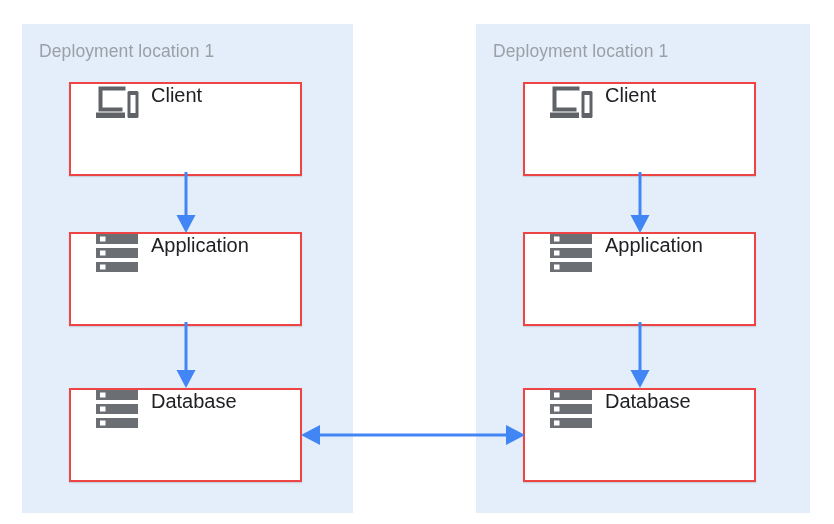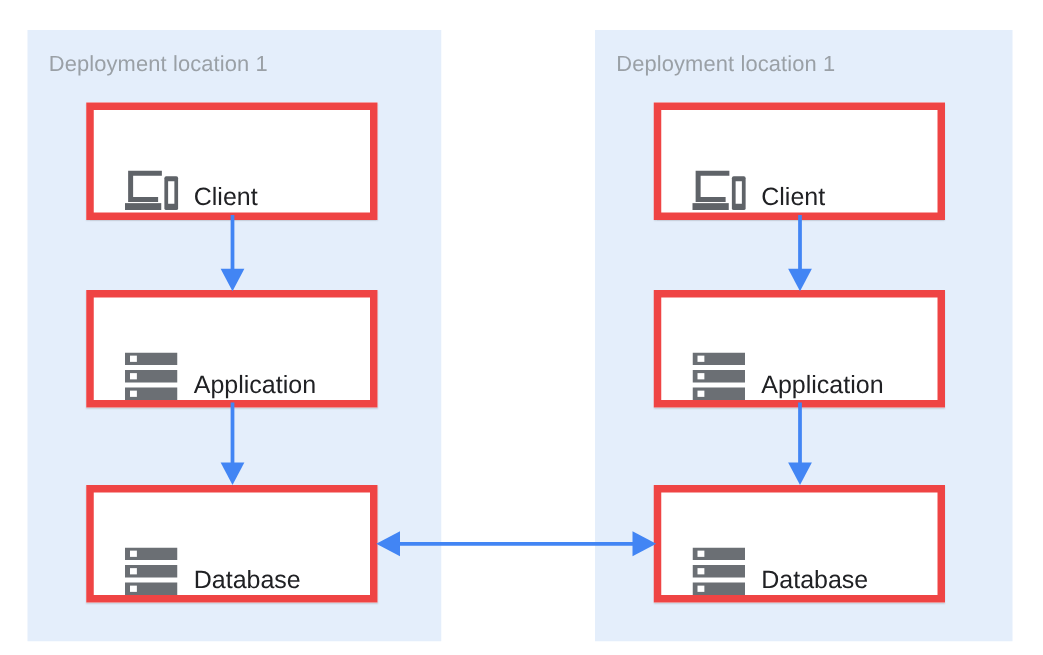--- a/index.html
+++ b/index.html
@@ -40,24 +40,24 @@
     font-size: 17.5px;
     color: #9aa0a6;
     letter-spacing: 0.1px;
     white-space: nowrap;
   }
 
   
   .node {
     position: absolute;
     background: #ffffff;
-    border: 6px solid #ef4444;
+    border: 2px solid #ef4444;
     box-sizing: border-box;
     display: flex;
-    align-items: flex-end;
+    align-items: flex-start;
     box-shadow: 0 1px 1px rgba(60,64,67,0.16);
   }
   .node-label {
     font-size: 20px;
     color: #202124;
     white-space: nowrap;
   }
 
   
   .n-l-client { left: 69px;  top: 82px;  width: 233px; height: 94px; }

